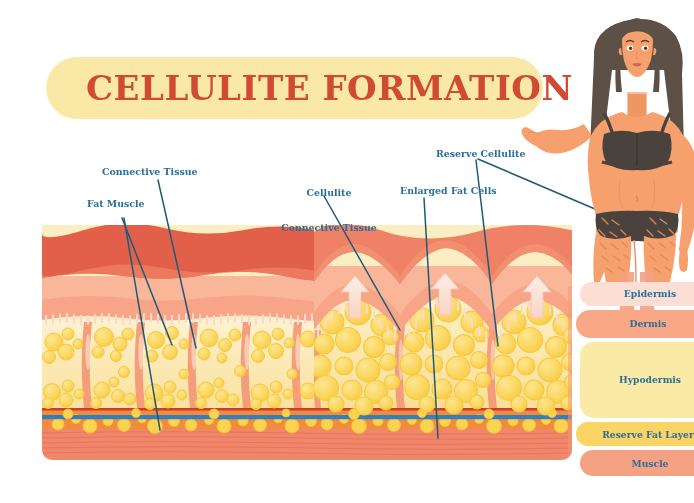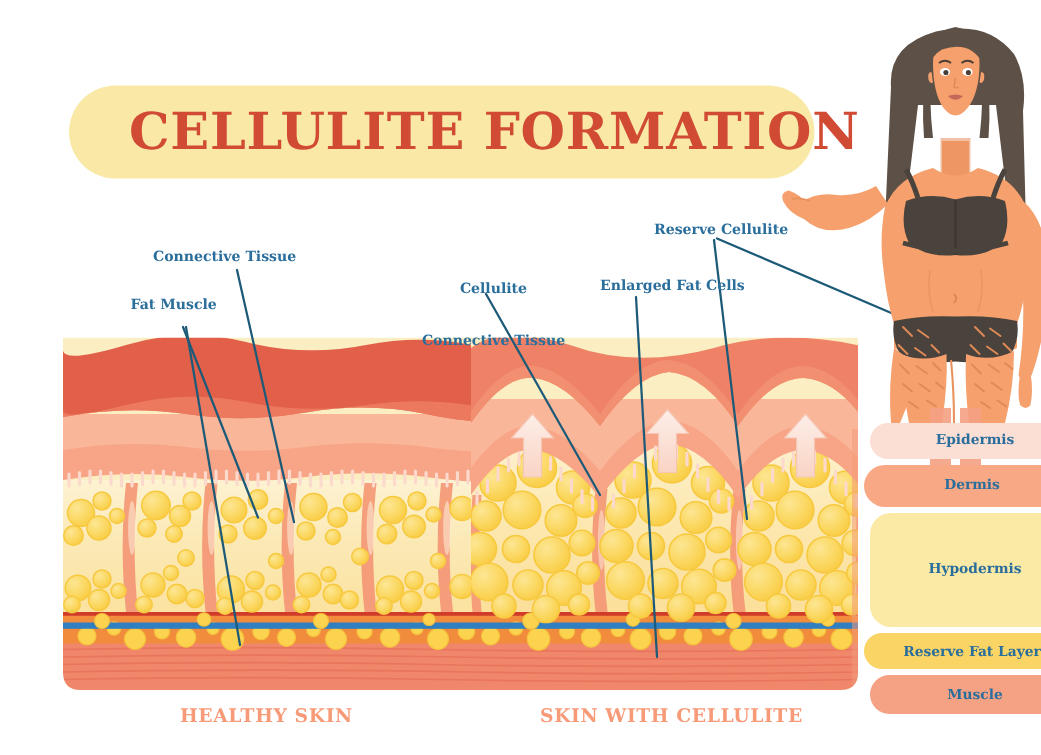--- a/index.html
+++ b/index.html
@@ -569,22 +569,20 @@
 
   <div class="lbl ctr" style="left:250px; top:164px; width:110px;">
     <div>Cellulite</div>
     <div>Connective Tissue</div>
   </div>
 
   <div class="lbl" style="left:376px; top:185px;">Enlarged Fat Cells</div>
 
   <div class="lbl" style="left:412px; top:148px;">Reserve Cellulite</div>
 
-  <div class="foot" style="left:96px;  top:469px;">HEALTHY SKIN</div>
-  <div class="foot" style="left:336px; top:469px;">SKIN WITH CELLULITE</div>
 
   <div class="legend-lbl" style="left:556px; top:288px; width:140px;">Epidermis</div>
   <div class="legend-lbl" style="left:552px; top:318px; width:144px;">Dermis</div>
   <div class="legend-lbl" style="left:556px; top:374px; width:140px;">Hypodermis</div>
   <div class="legend-lbl" style="left:552px; top:429px; width:144px;">Reserve Fat Layer</div>
   <div class="legend-lbl" style="left:556px; top:458px; width:140px;">Muscle</div>
 
 </div>
 
 </body></html>

